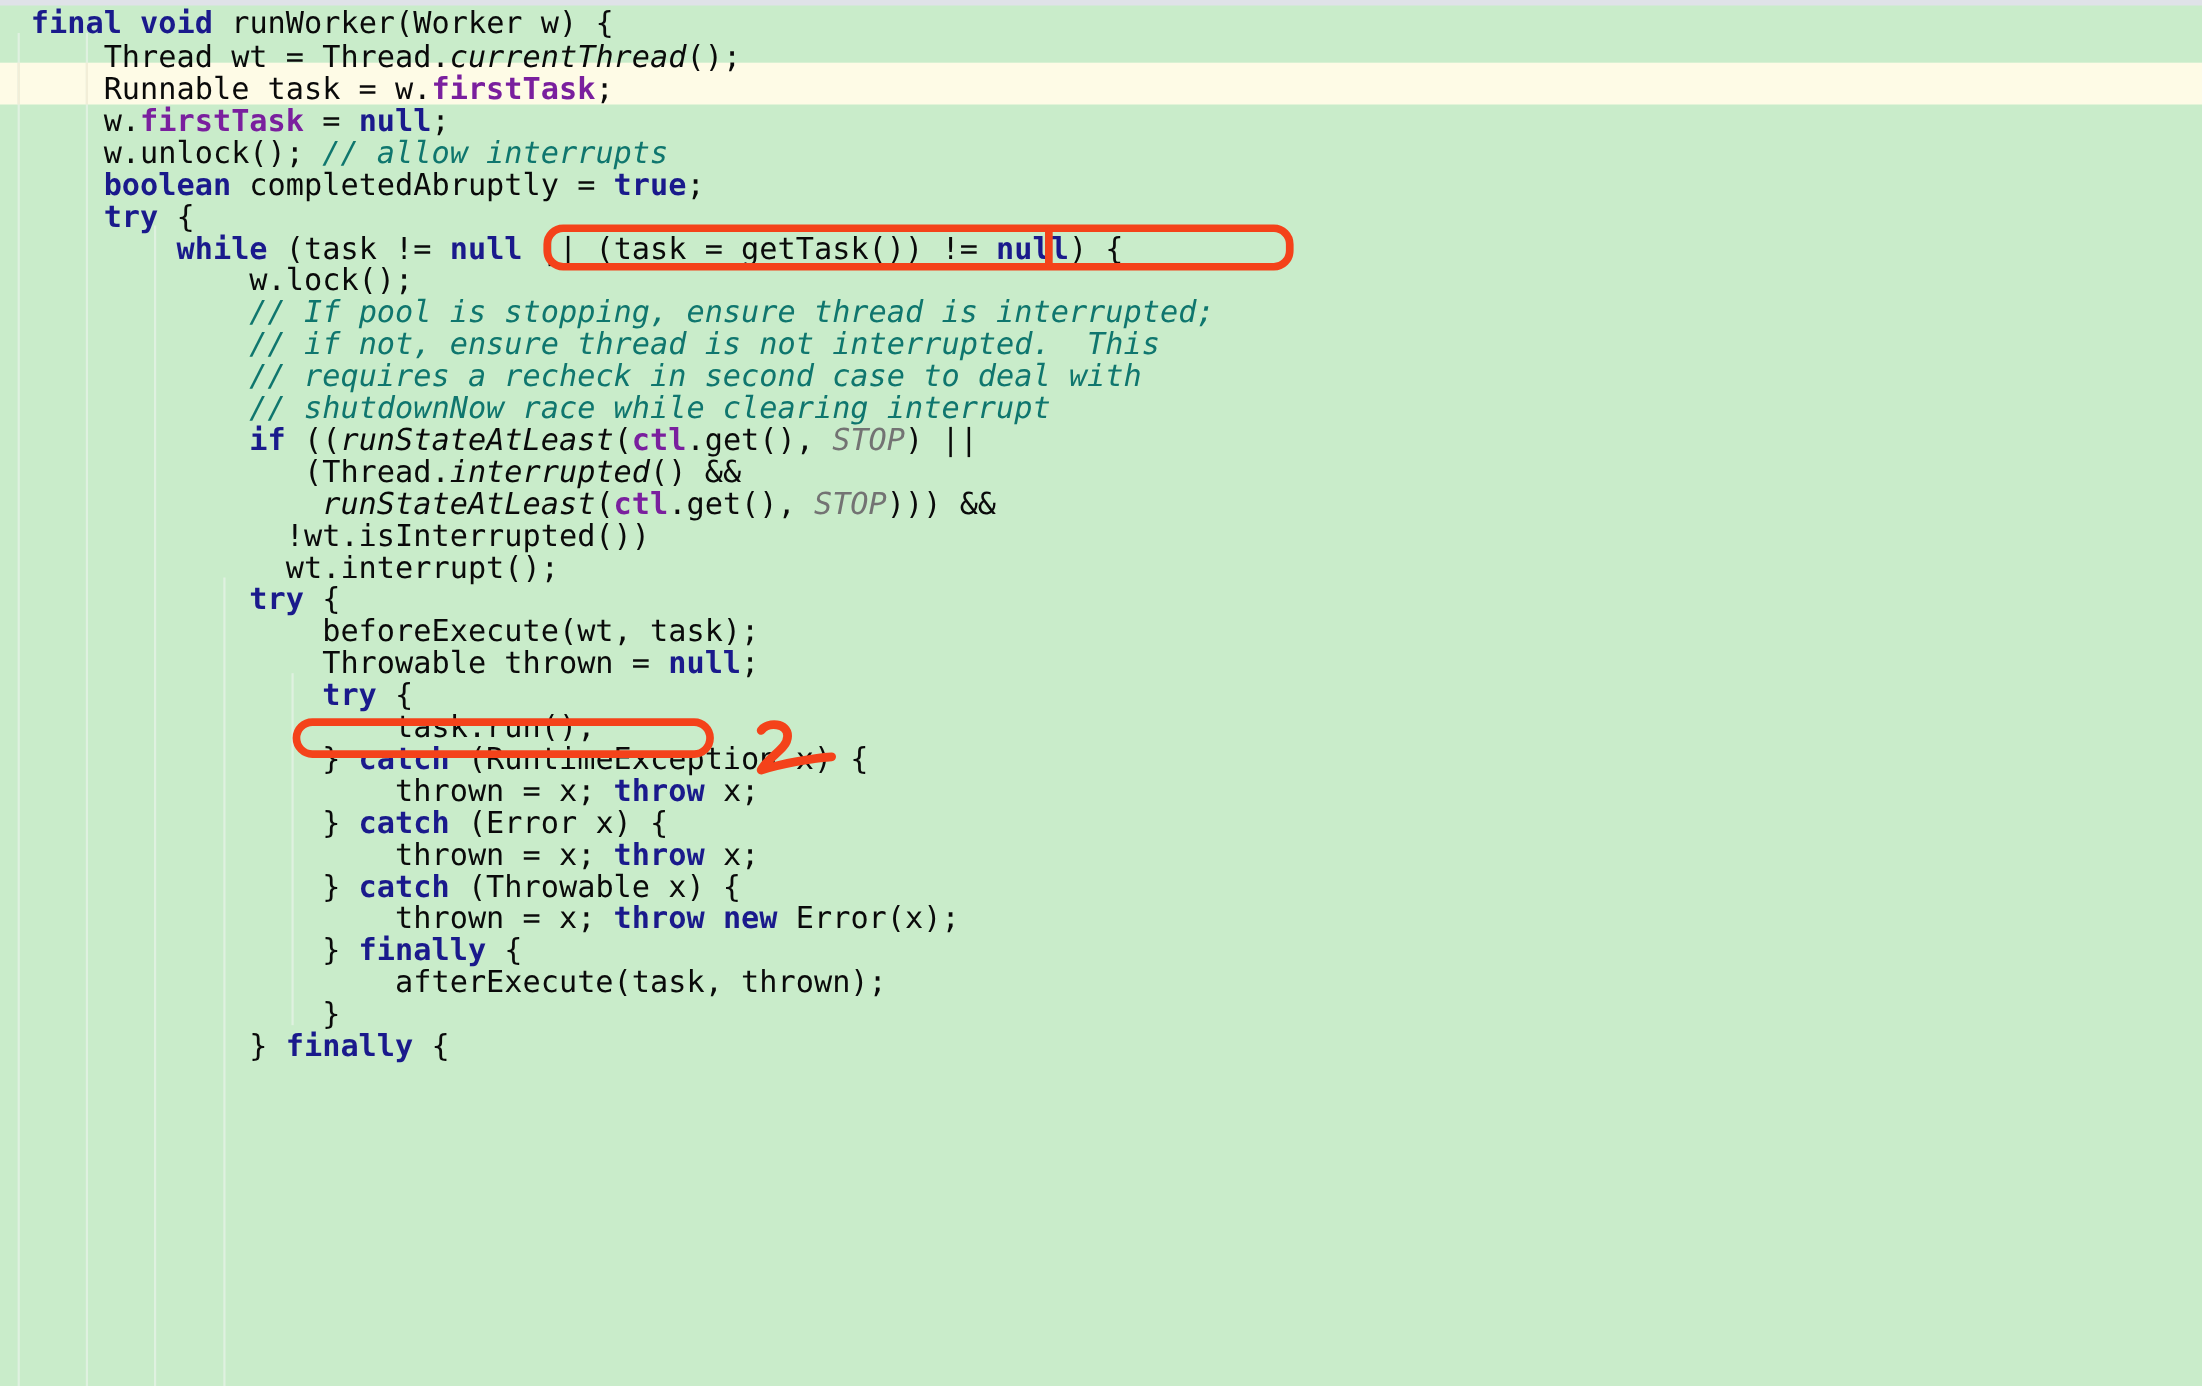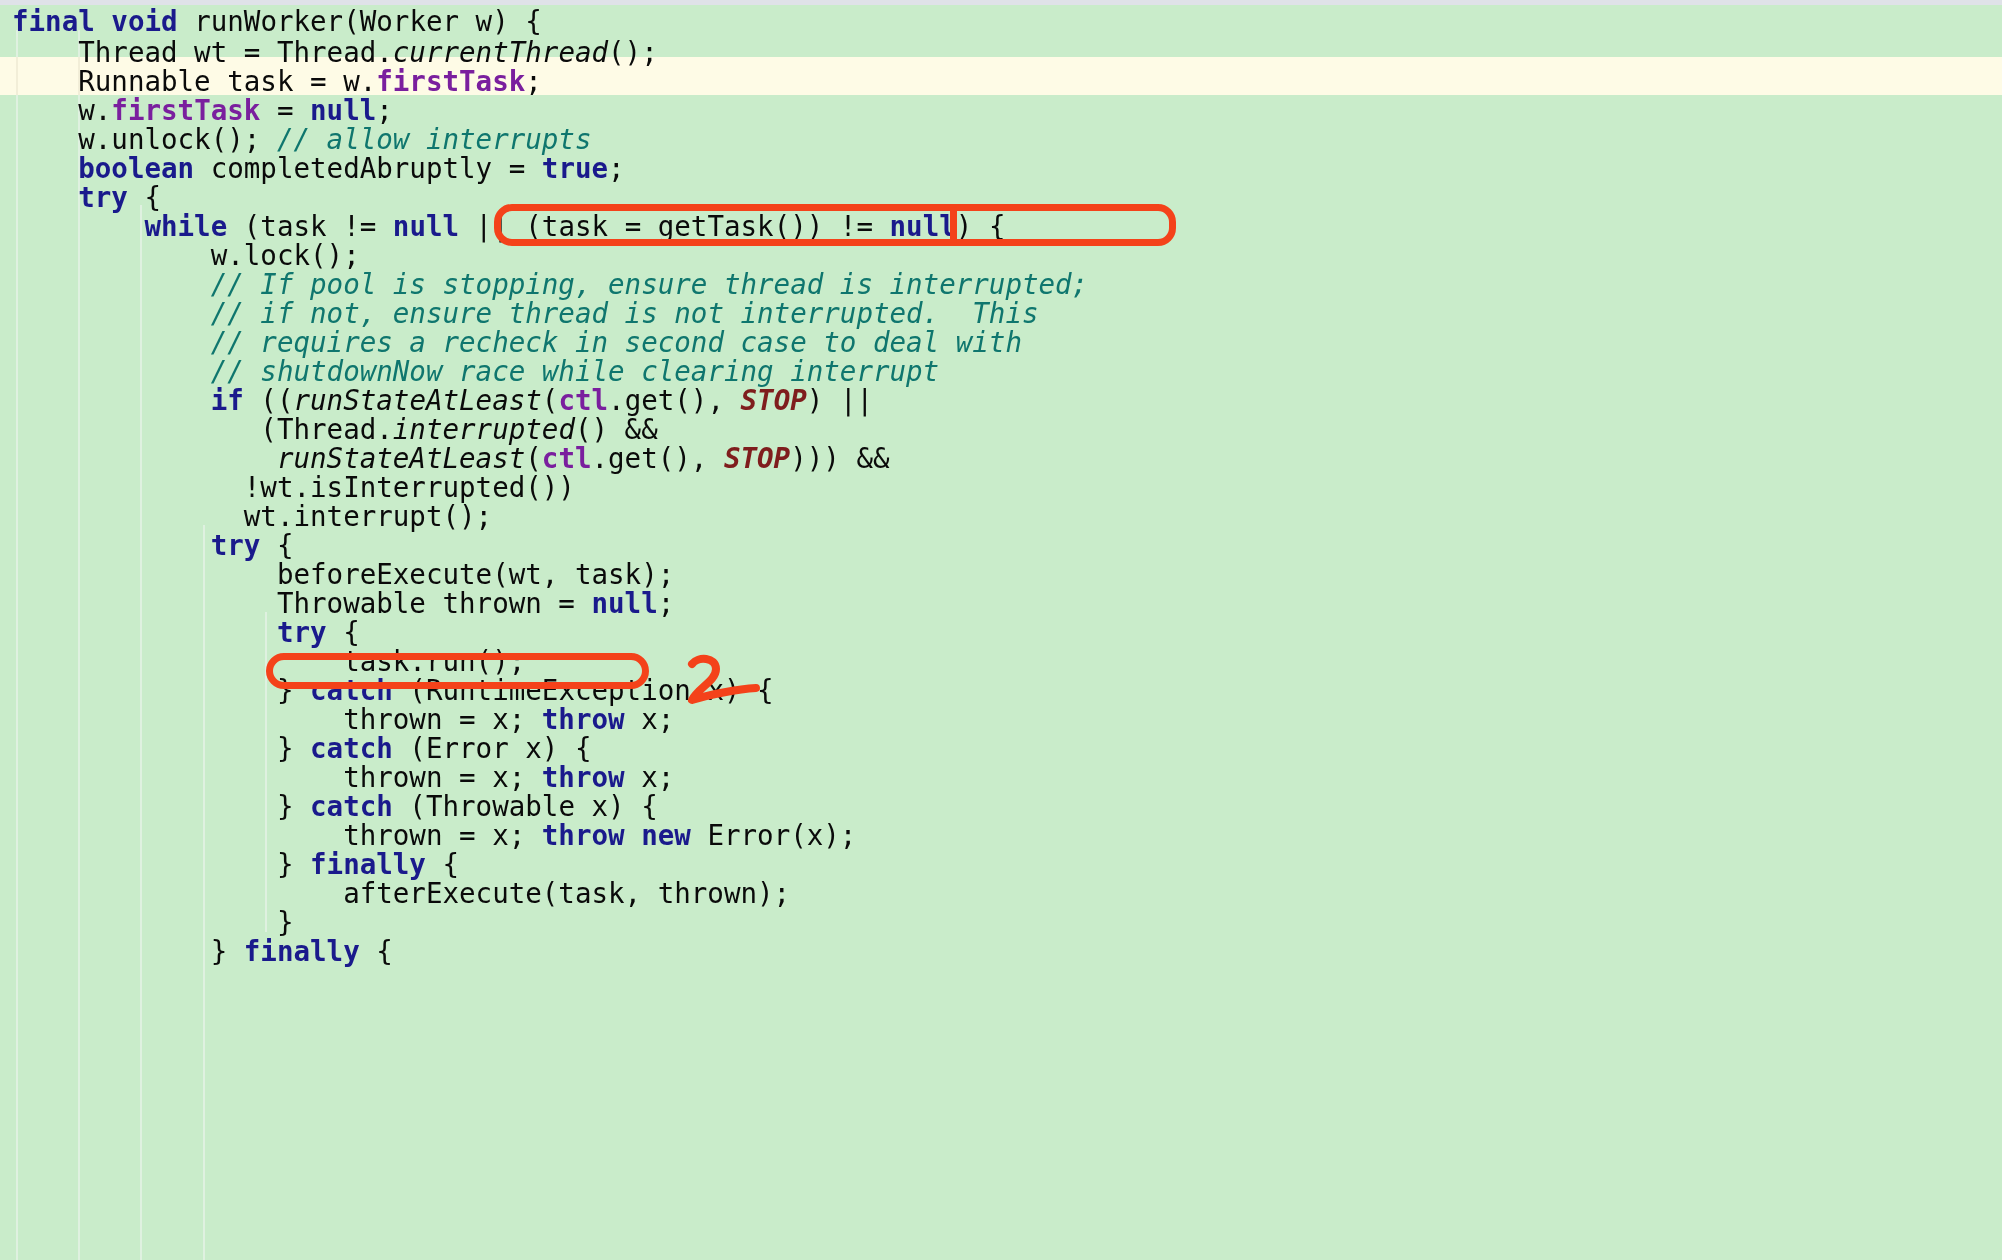--- a/index.html
+++ b/index.html
@@ -46,29 +46,29 @@
     top: 0; left: 0;
     width: 2002px;
     height: 1260px;
     font-size: 27.5px;
     line-height: 38.6px;
     white-space: pre;
     color: #0a0a0a;
   }
   .code .ln {
     position: absolute;
-    left: 12px;
+    left: 28px;
     white-space: pre;
   }
   
   .kw   { color: #1a1a8c; font-weight: bold; }
   .fld  { color: #7a1f9e; font-weight: bold; }
   .cmt  { color: #0f766e; font-style: italic; }
   .stat { font-style: italic; }
-  .cnst { color: #7f1d1d; font-weight: bold; font-style: italic; }
+  .cnst { color: #737373; font-weight: normal; font-style: italic; }
   .pl   { color: #0a0a0a; }
 
   
   .anno-box {
     position: absolute;
     border: 7px solid #f4421a;
     border-radius: 18px;
     box-sizing: border-box;
     pointer-events: none;
   }

